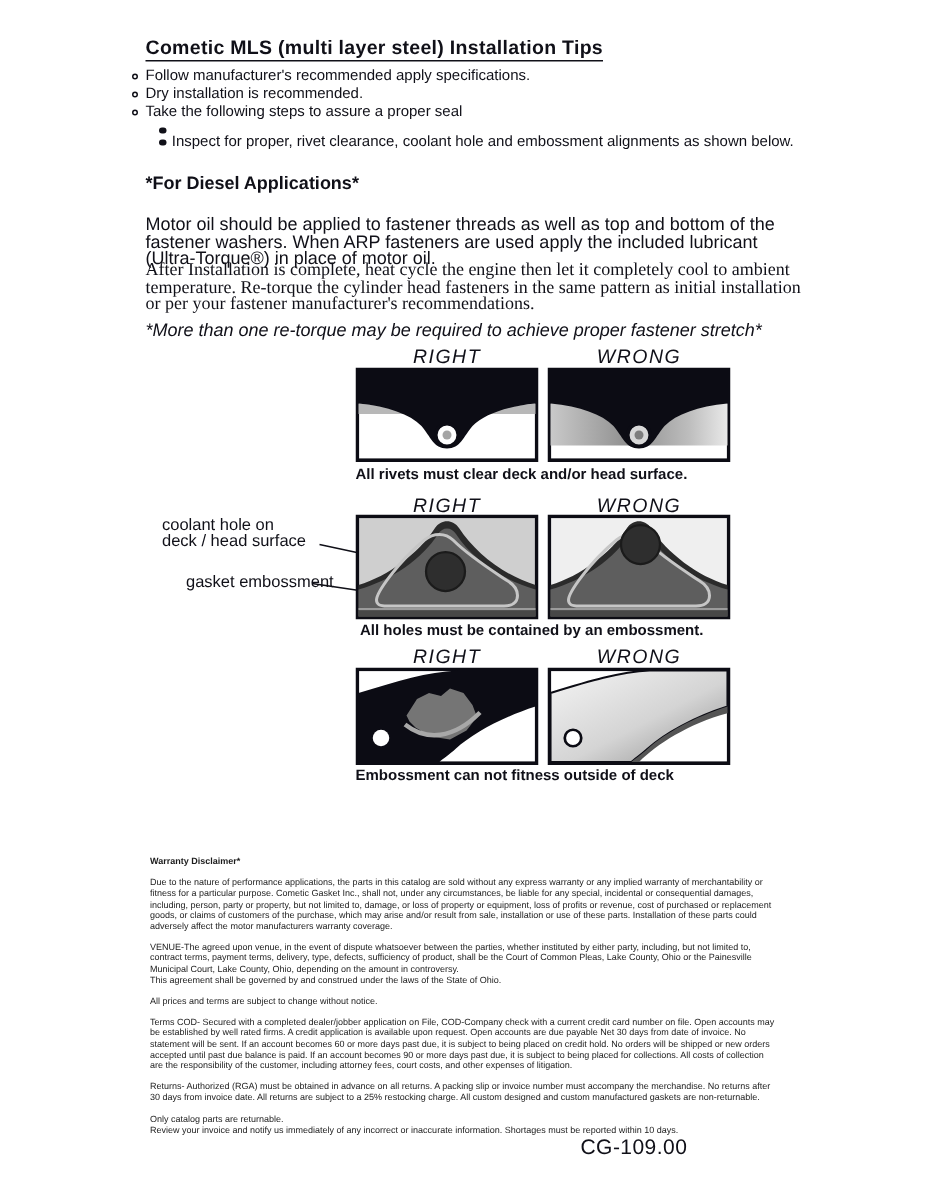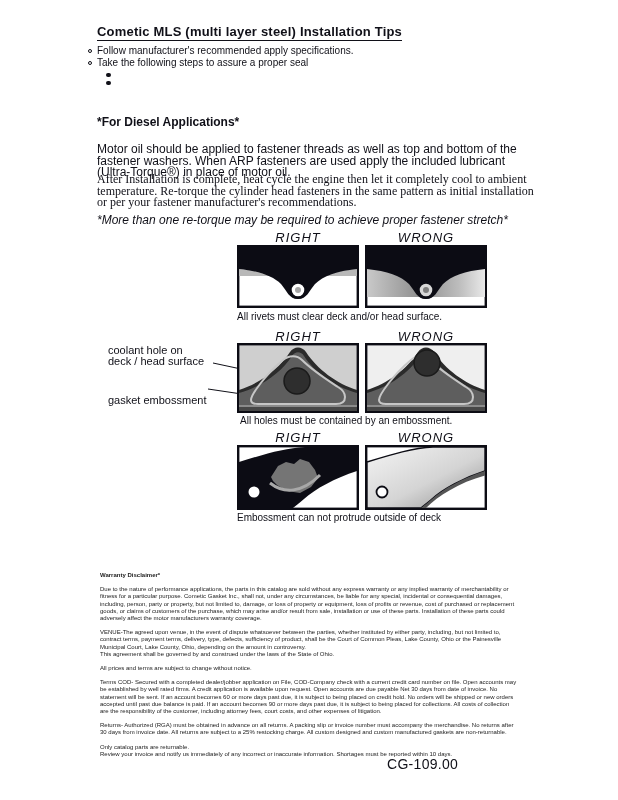--- a/index.html
+++ b/index.html
@@ -28,21 +28,21 @@
 
   
   .diesel-heading { left:97px; top:115px; font-size:12px; font-weight:bold; }
   .para { left:97px; font-size:12px; line-height:11.5px; width:438px;margin-top:10px; }
   #p1 { top:134px; } #p2 { top:164px;font-family:Liberation Serif, serif; } #p3 { top:205px;font-style:italic; }
 
   
   .fig-label { font-size:13px; letter-spacing:1px; text-align:center; width:122px;font-style:italic; }
   .fig-box { width:122px; line-height:0; }
   .fig-box svg { display:block; }
-  .fig-caption { font-size:10px; line-height:12px; }
+  .fig-caption { font-size:10px; line-height:12px;font-weight:bold; }
   .annot { font-size:11px; line-height:11px; text-align:left; color:#101018; }
 
   
   .legal { left:100px; top:572px; width:419px; font-size:6px; line-height:7.2px; color:#1c1c1c; }
   .legal p { margin:0 0 7px; }
   .legal p.tight { margin:0; }
   .legal .lhead { font-weight:bold; margin:0 0 7px; }
 
   .pageno { left:387px; top:756px; font-size:14px; letter-spacing:.3px; color:#101018; }
 </style>
@@ -51,27 +51,32 @@
 
 <div class="abs title">Cometic MLS (multi layer steel) Installation Tips</div>
 
 <div class="abs bullets">
   <div class="bullet-row">
     <span class="marker-open"></span>
     <span>Follow manufacturer's recommended apply specifications.</span>
   </div>
   <div class="bullet-row">
     <span class="marker-open"></span>
+    <span>Dry installation is recommended.</span>
+  </div>
+  <div class="bullet-row">
+    <span class="marker-open"></span>
     <span>Take the following steps to assure a proper seal</span>
   </div>
   <div class="bullet-row">
     <span class="marker-filled"></span>
   </div>
   <div class="bullet-row">
     <span class="marker-filled"></span>
+    <span>Inspect for proper, rivet clearance, coolant hole and embossment alignments as shown below.</span>
   </div>
 </div>
 
 <div class="abs diesel-heading">*For Diesel Applications*</div>
 <div class="abs para" id="p1">Motor oil should be applied to fastener threads as well as top and bottom of the fastener washers. When ARP fasteners are used apply the included lubricant (Ultra-Torque®) in place of motor oil.</div>
 <div class="abs para" id="p2">After Installation is complete, heat cycle the engine then let it completely cool to ambient temperature. Re-torque the cylinder head fasteners in the same pattern as initial installation or per your fastener manufacturer's recommendations.</div>
 <div class="abs para" id="p3">*More than one re-torque may be required to achieve proper fastener stretch*</div>
 
 <div class="abs fig-label" style="left:237px; top:230px;">RIGHT</div>
 <div class="abs fig-label" style="left:365px; top:230px;">WRONG</div>
@@ -105,21 +110,21 @@
 </div>
 <div class="abs fig-caption" style="left:237px; top:311px;">All rivets must clear deck and/or head surface.</div>
 
 <div class="abs fig-label" style="left:237px; top:329px;">RIGHT</div>
 <div class="abs fig-label" style="left:365px; top:329px;">WRONG</div>
 
 <div class="abs annot" style="left:108px; top:345px; width:104px;">
   <div>coolant hole on</div>
   <div>deck / head surface</div>
 </div>
-<div class="abs annot" style="left:108px; top:383px; width:99px;margin-top:12px;">gasket embossment</div>
+<div class="abs annot" style="left:124px; top:383px; width:99px;">gasket embossment</div>
 
 <svg class="abs" style="left:110px; top:340px; pointer-events:none;" width="200" height="72" viewBox="0 0 200 72">
   <line x1="103" y1="23" x2="187" y2="41" stroke="#101018" stroke-width="1"></line>
   <line x1="98" y1="49" x2="152" y2="57" stroke="#101018" stroke-width="1"></line>
 </svg>
 
 <div class="abs fig-box" style="left:237px; top:343px;">
   <svg width="122" height="70" viewBox="0 0 122 70">
     <rect x="1.2" y="1.2" width="119.6" height="67.6" fill="#cfcfcf" stroke="#0c0c14" stroke-width="2.4"></rect>
     <path d="M2,47 C22,41 42,26 53,9 C57,3 65,3 69,9 C80,26 100,41 120,47 L120,68 L2,68 Z" fill="#2b2b2b"></path>
@@ -164,21 +169,21 @@
         <stop offset="1" stop-color="#8f8f8f"></stop>
       </linearGradient>
     </defs>
     <rect x="1.2" y="1.2" width="119.6" height="62.6" fill="#ffffff" stroke="#0c0c14" stroke-width="2.4"></rect>
     <path d="M2,17 C28,9 48,3 68,2 L120,2 L120,26 C98,33 78,44 67,54 C62,58.5 58,61 56,63 L2,63 Z" fill="url(#f3w-grad)" stroke="#0c0c14" stroke-width="1.4"></path>
     <path d="M120,26 C98,33 78,44 67,54 C62,58.5 58,61 56,63 L61,63 C73,51 94,37.5 120,30.5 Z" fill="#555555"></path>
     <circle cx="17" cy="47" r="5.5" fill="#ffffff" stroke="#0c0c14" stroke-width="1.8"></circle>
   </svg>
 </div>
 <div class="abs fig-caption" style="left:237px; top:512px;">
-  <div>Embossment can not protrude outside of deck</div>
+  <div>Embossment can not fitness outside of deck</div>
 </div>
 
 <div class="abs legal">
   <p class="lhead">Warranty Disclaimer*</p>
   <p>Due to the nature of performance applications, the parts in this catalog are sold without any express warranty or any implied warranty of merchantability or fitness for a particular purpose.  Cometic Gasket Inc., shall not, under any circumstances, be liable for any special, incidental or consequential damages, including, person, party or property, but not limited to, damage, or loss of property or equipment, loss of profits or revenue, cost of purchased or replacement goods, or claims of customers of the purchase, which may arise and/or result from sale, installation or use of these parts.  Installation of these parts could adversely affect the motor manufacturers warranty coverage.</p>
   <p class="tight">VENUE-The agreed upon venue, in the event of dispute whatsoever between the parties, whether instituted by either party, including, but not limited to, contract terms, payment terms, delivery, type, defects, sufficiency of product, shall be the Court of Common Pleas, Lake County, Ohio or the Painesville Municipal Court, Lake County, Ohio, depending on the amount in controversy.</p>
   <p>This agreement shall be governed by and construed under the laws of the State of Ohio.</p>
   <p>All prices and terms are subject to change without notice.</p>
   <p>Terms COD- Secured with a completed dealer/jobber application on File, COD-Company check with a current credit card number on file.  Open accounts may be established by well rated firms.  A credit application is available upon request.  Open accounts are due payable Net 30 days from date of invoice.  No statement will be sent.  If an account becomes 60 or more days past due, it is subject to being placed on credit hold.  No orders will be shipped or new orders accepted until past due balance is paid.  If an account becomes 90 or more days past due, it is subject to being placed for collections.  All costs of collection are the responsibility of the customer, including attorney fees, court costs, and other expenses of litigation.</p>
   <p>Returns- Authorized (RGA) must be obtained in advance on all returns.  A packing slip or invoice number must accompany the merchandise.  No returns after 30 days from invoice date.  All returns are subject to a 25% restocking charge.  All custom designed and custom manufactured gaskets are non-returnable.</p>

